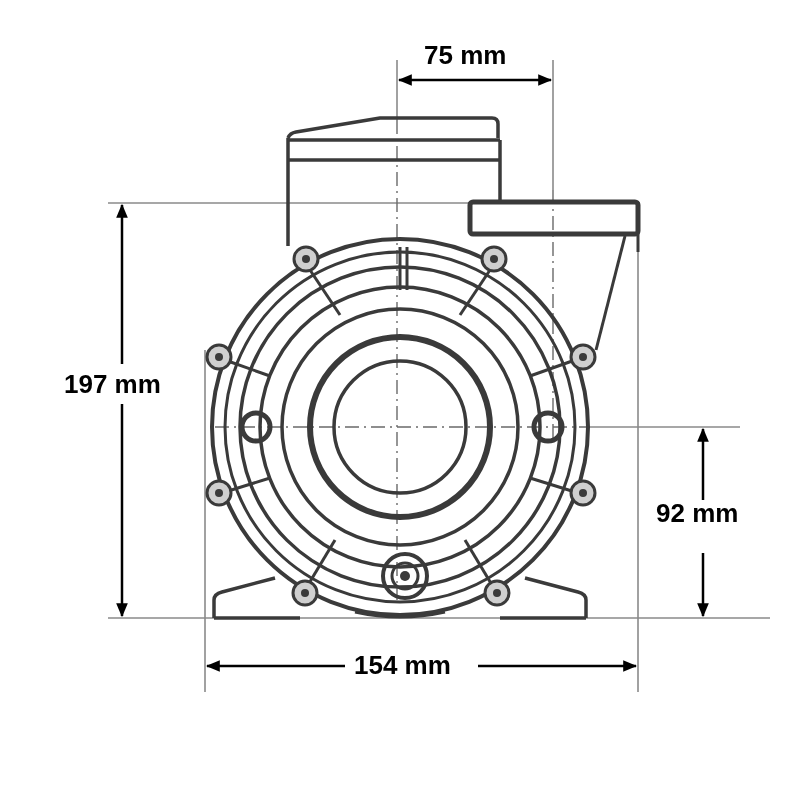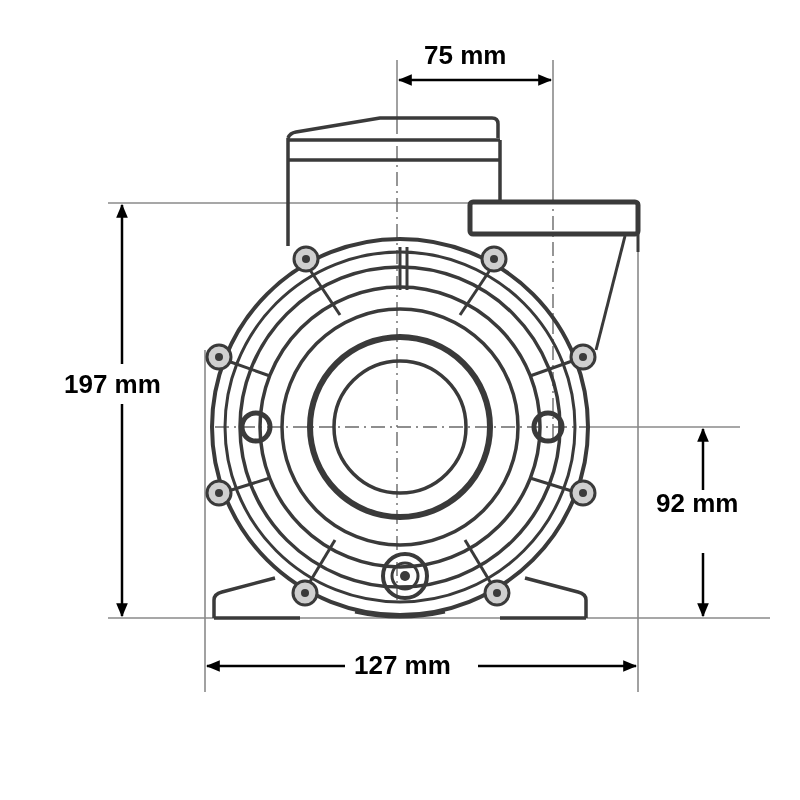--- a/index.html
+++ b/index.html
@@ -12,21 +12,21 @@
       font-size: 26px;
       color: #000000;
       white-space: nowrap;
       line-height: 1;
       background: #ffffff;
       padding: 0 4px;
       text-align: right;
     }
     #lbl-top { left: 420px; top: 42px; background: transparent; }
     #lbl-left { left: 60px; top: 371px; }
-    #lbl-right { left: 652px; top: 490px; }
+    #lbl-right { left: 652px; top: 500px; }
     #lbl-bottom { left: 350px; top: 652px; }
   </style>
 </head>
 <body>
 
 <svg id="drawing" viewBox="0 0 800 800" xmlns="http://www.w3.org/2000/svg">
   <defs>
     <marker id="arrow" viewBox="0 0 12 10" refX="11" refY="5" markerWidth="14" markerHeight="12" orient="auto-start-reverse" markerUnits="userSpaceOnUse">
       <path d="M0,0 L12,5 L0,10 Z" fill="#000"></path>
     </marker>
@@ -134,13 +134,13 @@
     <line x1="703" y1="553" x2="703" y2="616" marker-end="url(#arrow)"></line>
 
     <line x1="207" y1="666" x2="345" y2="666" marker-start="url(#arrow)"></line>
     <line x1="478" y1="666" x2="636" y2="666" marker-end="url(#arrow)"></line>
   </g>
 </svg>
 
 <div class="dim-label" id="lbl-top">75 mm</div>
 <div class="dim-label" id="lbl-left">197 mm</div>
 <div class="dim-label" id="lbl-right">92 mm</div>
-<div class="dim-label" id="lbl-bottom">127 mm</div>
+<div class="dim-label" id="lbl-bottom">154 mm</div>
 
 </body></html>

